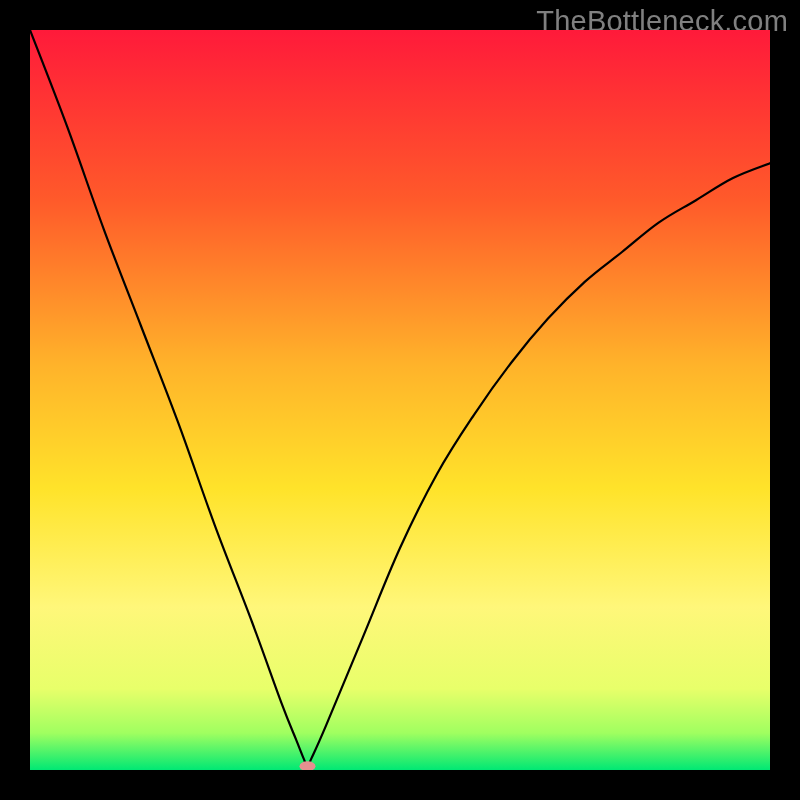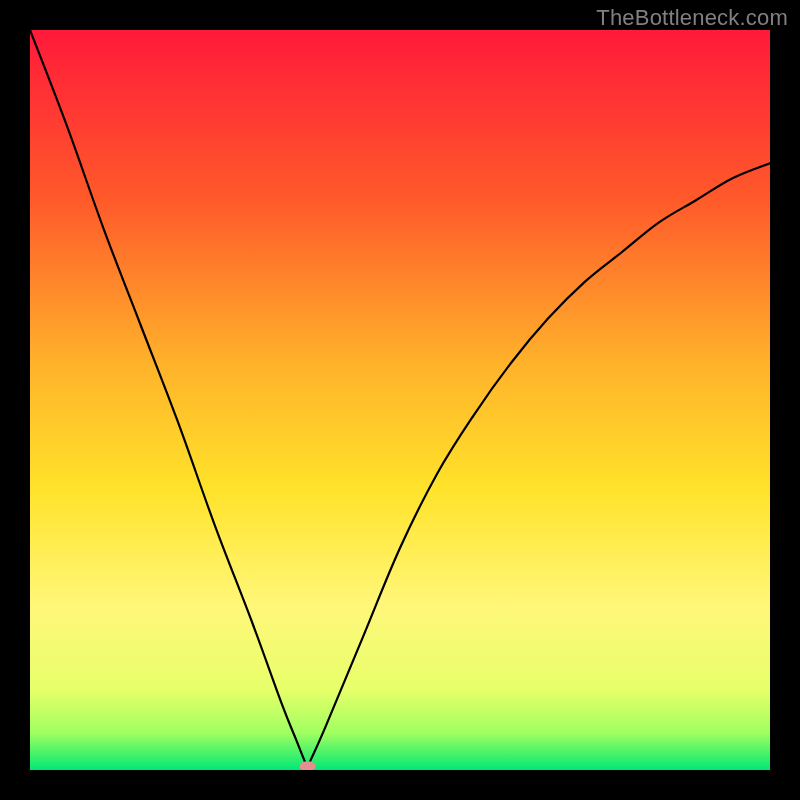--- a/index.html
+++ b/index.html
@@ -22,21 +22,21 @@
     top: 30px;
     width: 740px;
     height: 740px;
     overflow: visible;
   }
   .watermark {
     position: absolute;
     top: 5px;
     right: 12px;
     color: #808080;
-    font-size: 22px;
+    font-size: 29px;
     font-weight: 500;
     letter-spacing: 0.2px;
   }
 </style>
 </head>
 <body>
 
 <div class="frame">
   <div class="watermark">TheBottleneck.com</div>
   <div class="plot">

